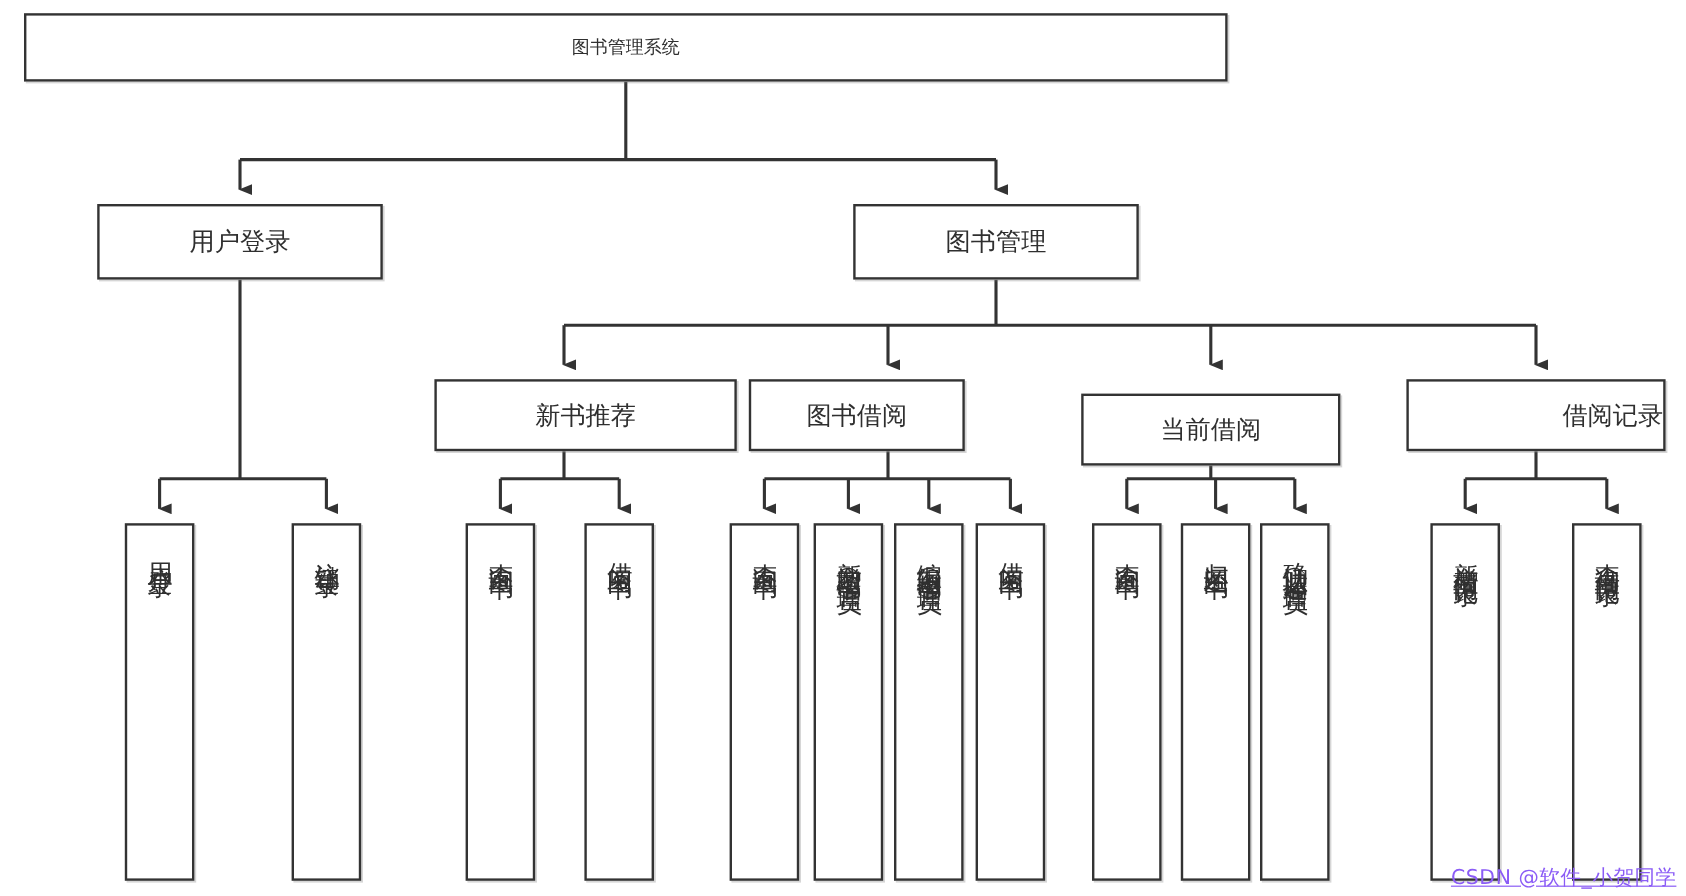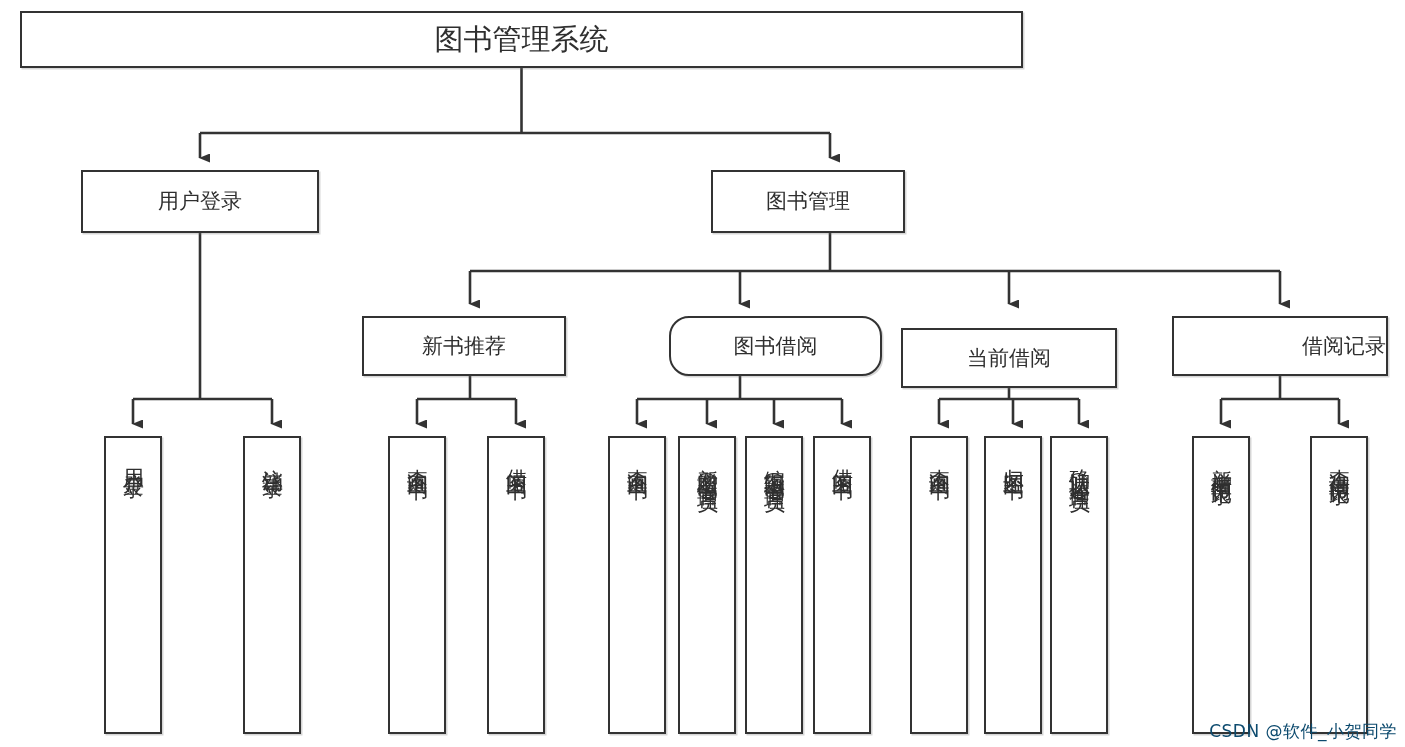--- a/index.html
+++ b/index.html
@@ -45,21 +45,21 @@
     white-space: pre-line;
   }
   
   .node.root {
     left: 20px;
     top: 11px;
     width: 1003px;
     height: 57px;
   }
   .node.root .node-label {
-    font-size: 29px;
+    font-size: 15px;
   }
   
   .node.level2 {
     height: 63px;
   }
   .node.level2 .node-label {
     font-size: 21px;
   }
   
   .node.level3 {
@@ -83,24 +83,25 @@
     font-size: 21px;
     letter-spacing: 3.5px;
     line-height: 1;
   }
   
   #watermark {
     position: absolute;
     right: 8px;
     bottom: 4px;
     font-size: 17px;
-    color: #0c4a6e;
+    color: #8b5cf6;
     letter-spacing: 0.5px;
     white-space: nowrap;
     user-select: none;
+    text-decoration: underline;
   }
 </style>
 </head>
 <body>
 
 <div id="diagram-root">
 
   <svg id="edges-layer" viewBox="0 0 1405 747" xmlns="http://www.w3.org/2000/svg">
     <defs>
       <marker id="arrowhead" markerWidth="9" markerHeight="11" refX="4.5" refY="10" orient="auto" markerUnits="userSpaceOnUse">
@@ -166,28 +167,28 @@
     </g>
   </svg>
 
   <div class="node root">
     <span class="node-label">图书管理系统</span>
   </div>
 
   <div class="node level2" style="left:81px; top:170px; width:238px;">
     <span class="node-label">用户登录</span>
   </div>
-  <div class="node level2" style="left:711px; top:170px; width:194px;">
+  <div class="node level2" style="left:711px; top:170px; width:238px;">
     <span class="node-label">图书管理</span>
   </div>
 
-  <div class="node level3" style="left:362px; top:316px; width:204px;">
+  <div class="node level3" style="left:362px; top:316px; width:252px;">
     <span class="node-label">新书推荐</span>
   </div>
-  <div class="node level3" style="left:669px; top:316px; width:213px;border-radius:20px;">
+  <div class="node level3" style="left:624px; top:316px; width:180px;">
     <span class="node-label">图书借阅</span>
   </div>
   <div class="node level3" style="left:901px; top:328px; width:216px;">
     <span class="node-label">当前借阅</span>
   </div>
   <div class="node level3" style="left:1172px; top:316px; width:216px;justify-content:flex-end;">
     <span class="node-label">借阅记录</span>
   </div>
 
   <div class="node leaf" style="left:104px;">

